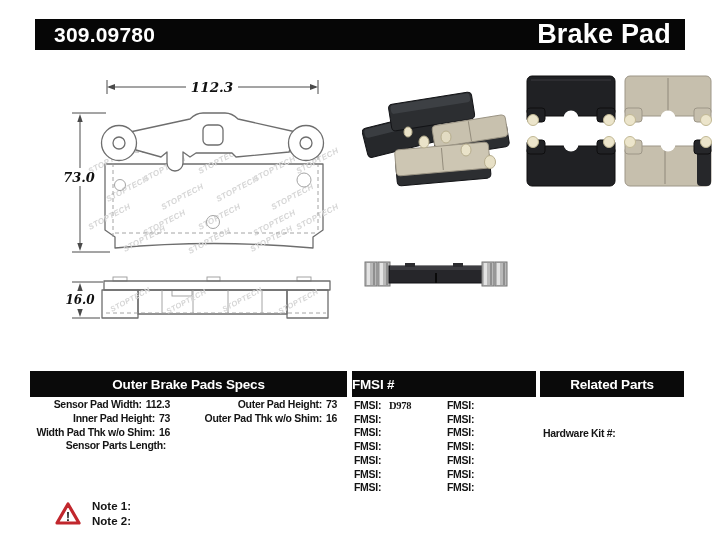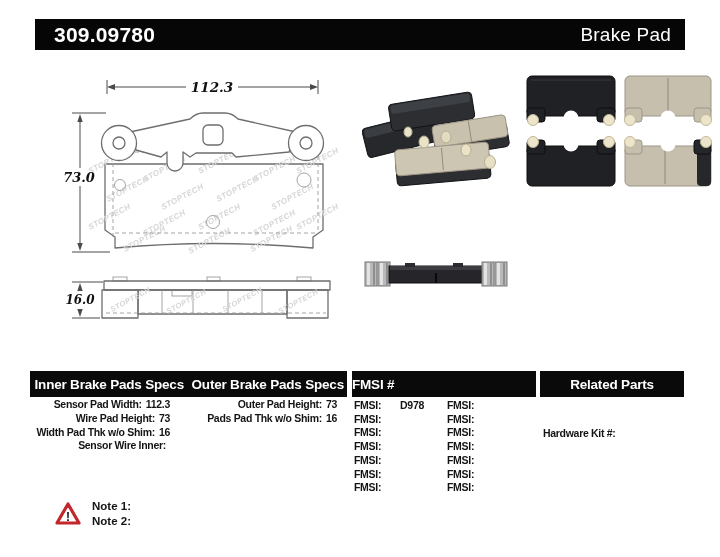--- a/index.html
+++ b/index.html
@@ -5,21 +5,21 @@
   html,body{margin:0;padding:0;background:#fff;}
   #page{position:relative;width:720px;height:557px;background:#ffffff;
         font-family:"Liberation Sans",sans-serif;overflow:hidden;}
 
   
   .hdr-bar{position:absolute;left:35px;top:19px;width:650px;height:31px;
            background:#060606;color:#fff;display:flex;align-items:center;
            justify-content:space-between;box-sizing:border-box;
            padding:0 14px 0 19px;}
   .hdr-part{font-size:21px;font-weight:bold;letter-spacing:.2px;}
-  .hdr-title{font-size:19px;font-weight:normal;letter-spacing:.2px;}
+  .hdr-title{font-size:27px;font-weight:bold;letter-spacing:.2px;}
 
   
   .abs{position:absolute;}
 
   
   .th-bar{position:absolute;top:371px;height:26px;background:#0a0a0a;color:#fff;
           display:flex;align-items:center;}
   .th-bar span{font-size:13.5px;font-weight:bold;letter-spacing:-.2px;}
   #specs-header{left:30px;width:317px;}
   #specs-header span{flex:1;text-align:center;}
@@ -29,21 +29,21 @@
   .spec-col{position:absolute;top:398px;font-size:10.5px;font-weight:bold;
             color:#141414;letter-spacing:-.3px;}
   .spec-col .row{line-height:13.8px;text-align:right;white-space:nowrap;}
   .spec-col .row .val{margin-left:4px;}
   #inner-specs{left:30px;width:140px;}
   #outer-specs{left:195px;width:142px;}
 
   .fmsi-col{position:absolute;top:399px;font-size:10.5px;font-weight:bold;
             color:#141414;letter-spacing:-.3px;}
   .fmsi-col .row{line-height:13.7px;white-space:nowrap;}
-  .fmsi-col .row .val{margin-left:19px;}
+  .fmsi-col .row .val{margin-left:8px;font-family:Liberation Serif, serif;}
   #fmsi-col1{left:354px;width:88px;}
   #fmsi-col2{left:447px;width:88px;}
 
   #related-row{position:absolute;left:543px;top:399px;font-size:10.5px;
                font-weight:bold;color:#141414;letter-spacing:-.3px;white-space:nowrap;margin-top:28px;}
   #related-row .val{margin-left:6px;}
 
   
   #note-block{position:absolute;left:92px;top:499px;font-size:11.5px;
               font-weight:bold;color:#141414;}
@@ -256,40 +256,39 @@
       <rect x="119" y="6" width="12" height="24" fill="#b9b9b9" stroke="#777"></rect>
       <rect x="121" y="7" width="3" height="22" fill="#e3e3e3"></rect>
       <rect x="127" y="7" width="2" height="22" fill="#8f8f8f"></rect>
       <rect x="132" y="6" width="12" height="24" fill="#b9b9b9" stroke="#777"></rect>
       <rect x="134" y="7" width="3" height="22" fill="#e3e3e3"></rect>
       <rect x="140" y="7" width="2" height="22" fill="#8f8f8f"></rect>
     </g>
   </svg>
 
   <div id="specs-header" class="th-bar">
-    <span>Inner Brake Pads Specs</span>
     <span>Outer Brake Pads Specs</span>
   </div>
   <div id="fmsi-header" class="th-bar">
     <span>FMSI #</span>
   </div>
   <div id="related-header" class="th-bar">
     <span>Related Parts</span>
   </div>
 
   <div id="inner-specs" class="spec-col">
     <div class="row"><span>Sensor Pad Width:</span><span class="val">112.3</span></div>
-    <div class="row"><span>Wire Pad Height:</span><span class="val">73</span></div>
+    <div class="row"><span>Inner Pad Height:</span><span class="val">73</span></div>
     <div class="row"><span>Width Pad Thk w/o Shim:</span><span class="val">16</span></div>
-    <div class="row"><span>Sensor Wire Inner:</span><span class="val"></span></div>
+    <div class="row"><span>Sensor Parts Length:</span><span class="val"></span></div>
   </div>
 
   <div id="outer-specs" class="spec-col">
     <div class="row"><span>Outer Pad Height:</span><span class="val">73</span></div>
-    <div class="row"><span>Pads Pad Thk w/o Shim:</span><span class="val">16</span></div>
+    <div class="row"><span>Outer Pad Thk w/o Shim:</span><span class="val">16</span></div>
   </div>
 
   <div id="fmsi-col1" class="fmsi-col">
     <div class="row"><span>FMSI:</span><span class="val">D978</span></div>
     <div class="row"><span>FMSI:</span><span class="val"></span></div>
     <div class="row"><span>FMSI:</span><span class="val"></span></div>
     <div class="row"><span>FMSI:</span><span class="val"></span></div>
     <div class="row"><span>FMSI:</span><span class="val"></span></div>
     <div class="row"><span>FMSI:</span><span class="val"></span></div>
     <div class="row"><span>FMSI:</span><span class="val"></span></div>

